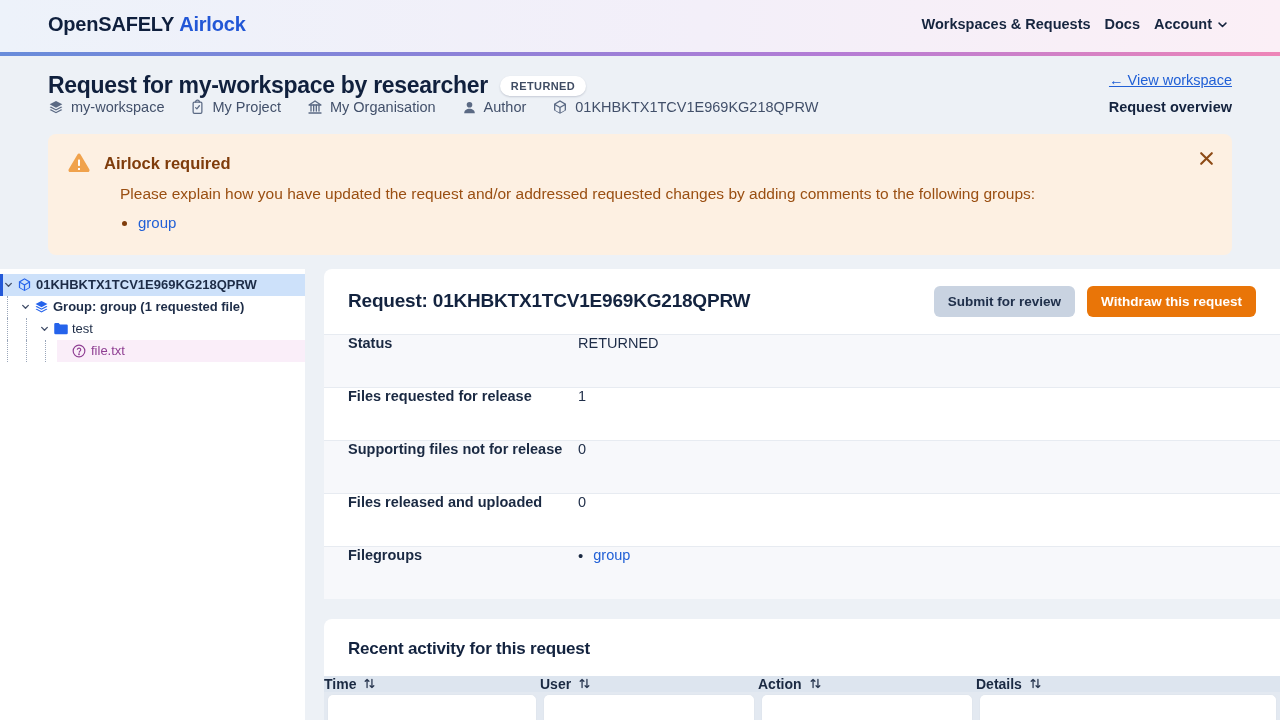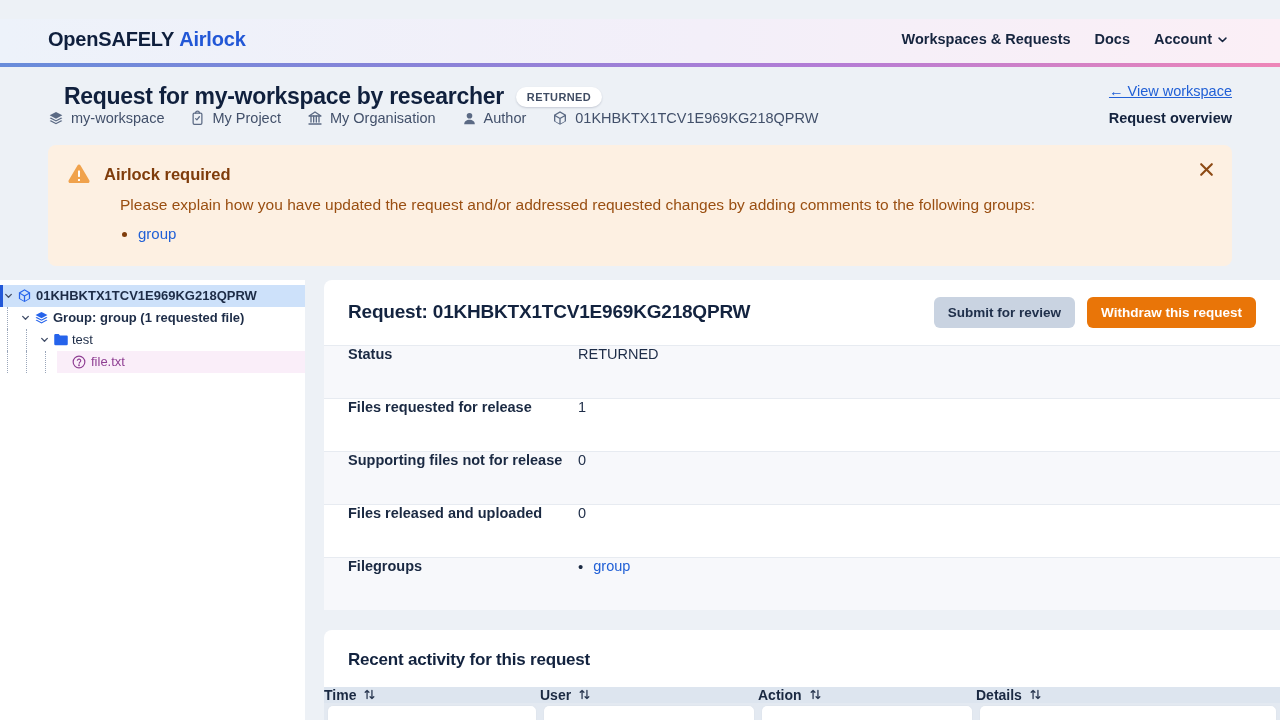--- a/index.html
+++ b/index.html
@@ -6,40 +6,39 @@
   html,body { width:1280px; height:720px; overflow:hidden; }
   body {
     font-family: "Liberation Sans", sans-serif;
     background:#edf1f6;
     color:#16253f;
   }
   a { text-decoration:none; }
 
   
   .topbar {
-    height:44px;
+    height:52px;
     background:linear-gradient(90deg,#edf2fa 0%,#f3eff9 55%,#fbeff6 100%);
     display:flex; align-items:center; justify-content:space-between;
     padding:0 52px 4px 48px;
-    margin-top:19px;
   }
   .logo { font-size:20px; font-weight:bold; letter-spacing:-0.2px; cursor:pointer; }
   .logo-primary { color:#0f1f3d; }
   .logo-secondary { color:#2257d6; margin-left:5px; }
-  .topnav { display:flex; align-items:flex-start; gap:24px; }
+  .topnav { display:flex; align-items:flex-start; gap:14px; }
   .topnav a { font-size:14.5px; font-weight:bold; color:#16253f; display:flex; align-items:center; gap:5px; cursor:pointer; }
   .gradient-bar {
     height:4px;
     background:linear-gradient(90deg,#688cda 0%,#8b82d8 35%,#b47cd5 65%,#ee86b8 100%);
   }
 
   
   .page-head { padding:16px 48px 0 48px; }
   .ph-row { display:flex; align-items:flex-start; justify-content:space-between; }
-  .title-wrap { display:flex; align-items:center; gap:12px;margin-left:16px; }
+  .title-wrap { display:flex; align-items:center; gap:12px; }
   h1.page-title { font-size:23px; font-weight:bold; color:#10203d; letter-spacing:-0.3px; }
   .badge {
     background:#fff; color:#3f4c63; font-size:11px; font-weight:bold;
     letter-spacing:.4px; padding:4px 11px; border-radius:999px;
     box-shadow:0 1px 2px rgba(15,30,60,.18); white-space:nowrap;
   }
   .view-workspace { color:#2160d6; font-size:14.5px; text-decoration:underline; cursor:pointer; }
   .ph-row2 { margin-top:0; }
   .meta { display:flex; align-items:center; gap:26px; }
   .meta-item { display:flex; align-items:center; gap:7px; color:#42506a; font-size:14.5px; }

